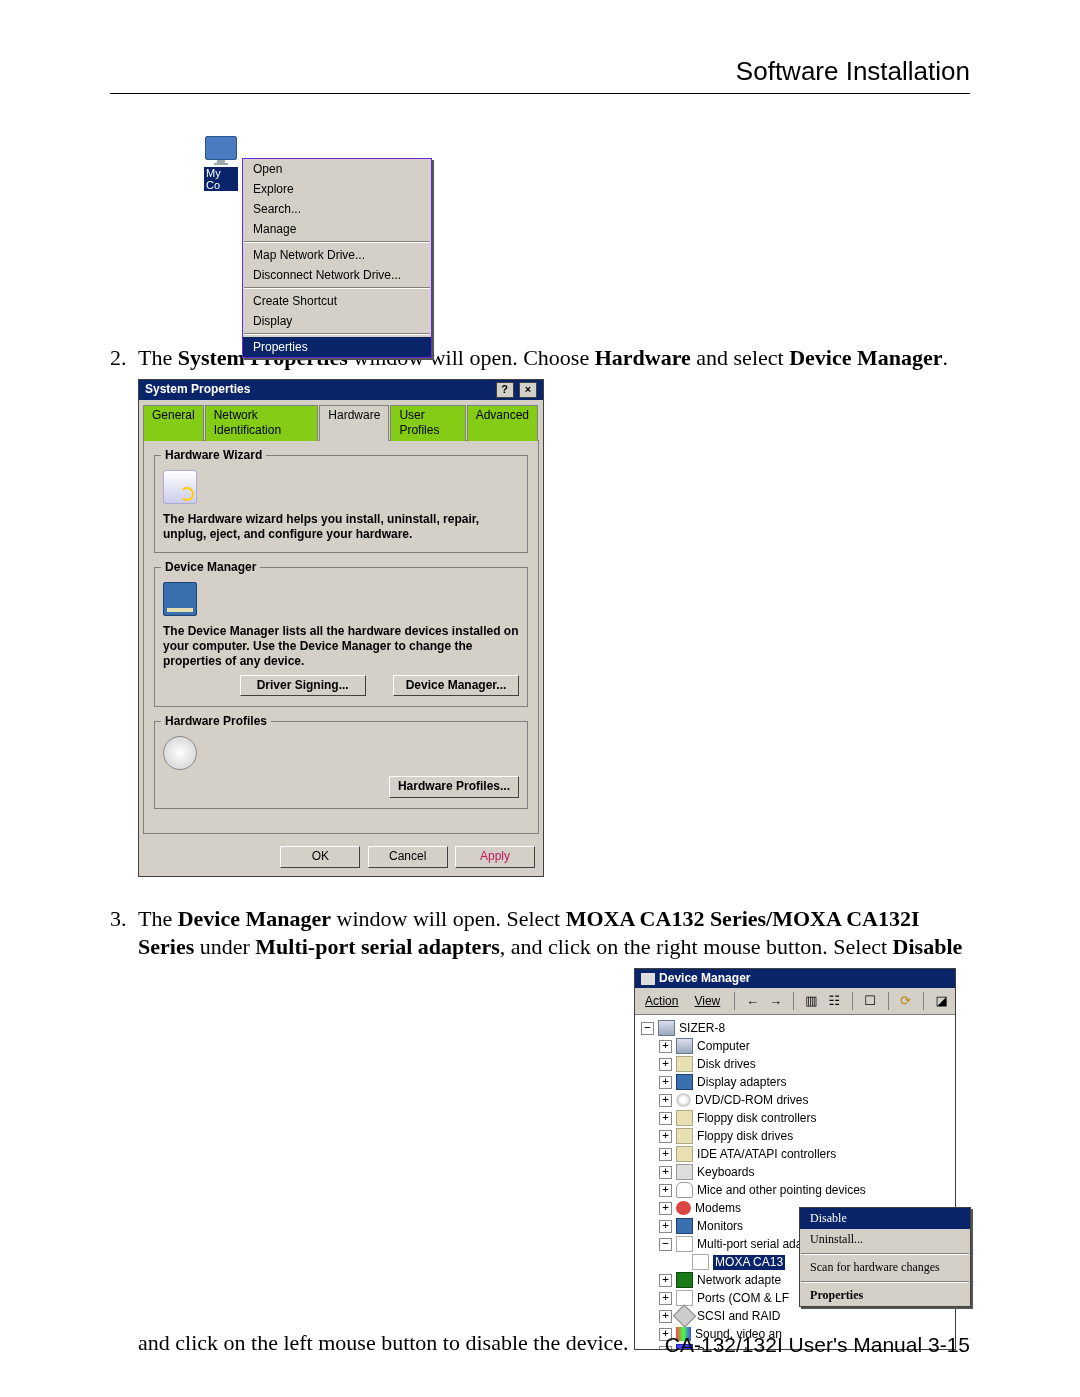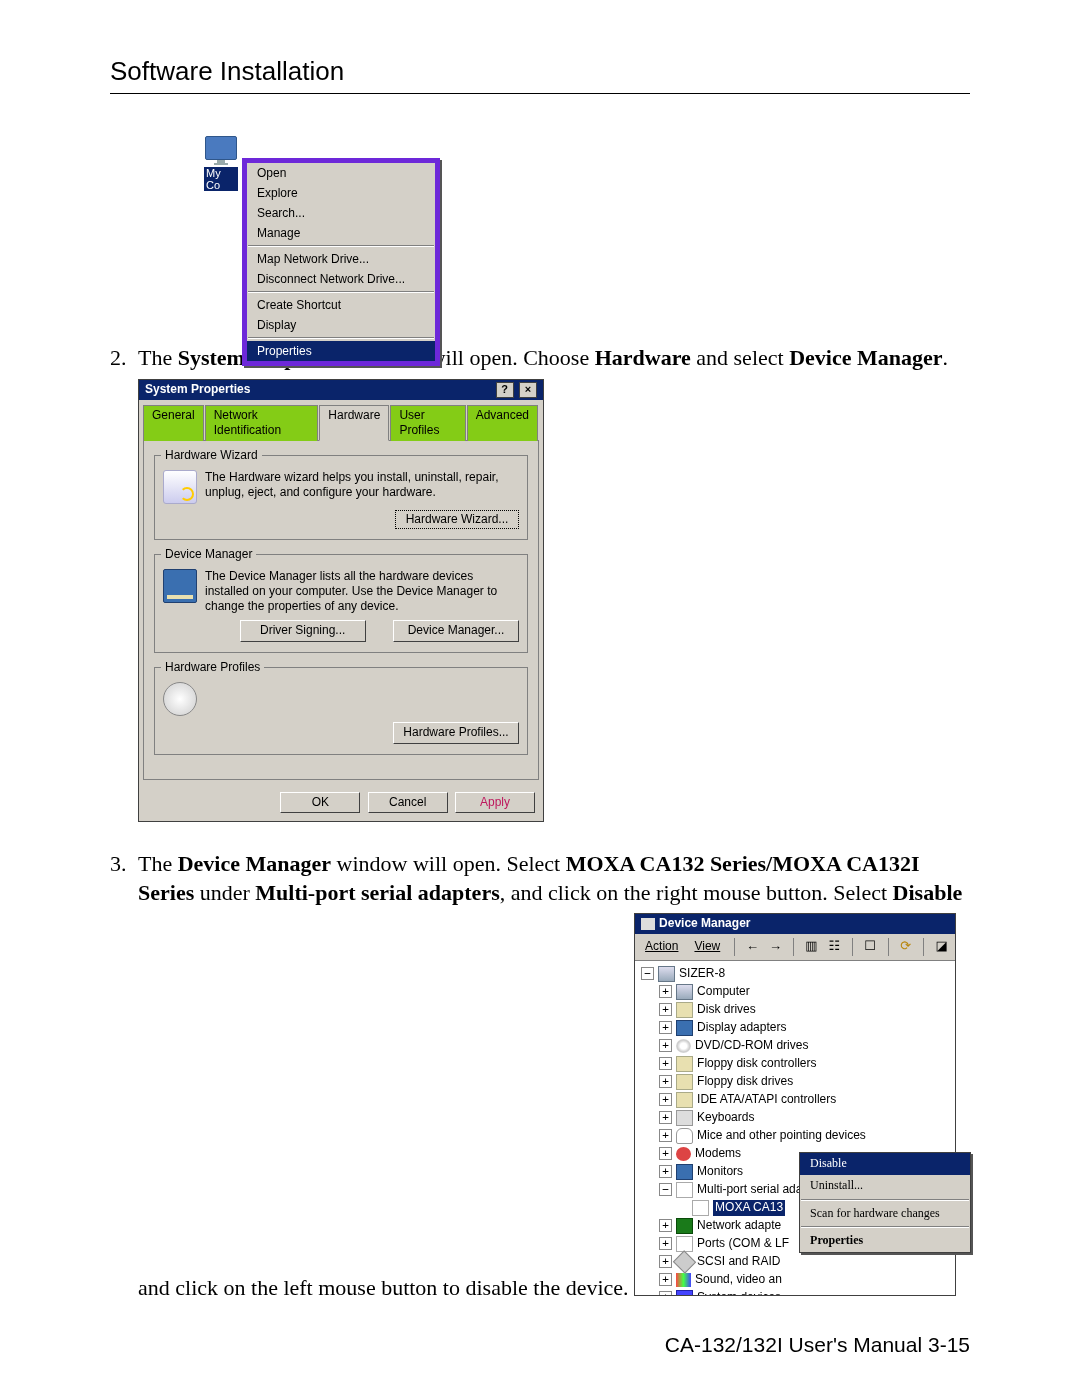--- a/index.html
+++ b/index.html
@@ -1,49 +1,49 @@
 <!DOCTYPE html>
 <html><head>
 <meta charset="utf-8">
 <style>
 body { margin:0; background:#fff; font-family: "Times New Roman", Times, serif; color:#000; }
 .page { width:1080px; height:1397px; margin:0 auto; padding:56px 110px 40px 110px; box-sizing:border-box; position:relative; }
-.header-title { text-align:left; font-size:26px; margin-bottom:6px; font-family: Arial, sans-serif; }
+.header-title { text-align:right; font-size:26px; margin-bottom:6px; font-family: Arial, sans-serif; }
 .header-rule { border-bottom:1px solid #000; margin-bottom:40px; }
 .content-area { padding-left:92px; }
 
 .fig1 { position:relative; width:232px; height:198px; font-family:Tahoma, Arial, sans-serif; font-size:12px; }
 .desk-icon { position:absolute; top:2px; left:2px; width:34px; height:44px; }
 .desk-icon .monitor { width:30px; height:22px; background:#4a7abf; border:1px solid #2f568a; border-radius:2px; margin:0 auto; }
 .desk-icon .stand { width:8px; height:3px; background:#9aa; margin:0 auto; }
 .desk-icon .base { width:14px; height:2px; background:#9aa; margin:0 auto; }
 .desk-icon .label { background:#0a246a; color:#fff; font-size:11px; padding:0 2px; display:inline-block; margin-top:2px; }
-.ctx-menu { position:absolute; top:24px; left:40px; width:188px; background:#d4d0c8; border:5px solid #6d28d9; box-shadow:2px 2px 0 #555; }
+.ctx-menu { position:absolute; top:24px; left:40px; width:188px; background:#d4d0c8; border:1px solid #6d28d9; box-shadow:2px 2px 0 #555; }
 .ctx-item { padding:3px 10px; font-size:12px; cursor:default; }
 .ctx-item.selected { background:#0a246a; color:#fff; }
 .ctx-sep { border-top:1px solid #808080; border-bottom:1px solid #fff; margin:2px 1px; height:0; }
 
 
 .step { font-size:22px; line-height:1.3; }
 .step-row { display:flex; margin-top:12px; }
 .step-num { width:28px; flex-shrink:0; }
 .step-body { }
 .step-body b { font-weight:bold; }
 
 
 .fig2 { width:404px; background:#d4d0c8; font-family:Tahoma,Arial,sans-serif; font-size:12px; border:1px solid #404040; margin-top:6px; }
 .fig2 .titlebar { background:linear-gradient(#0a246a,#0a246a); color:#fff; padding:2px 6px; font-weight:bold; display:flex; justify-content:space-between; align-items:center; }
 .tb-btns span { display:inline-block; width:16px; height:14px; background:#d4d0c8; border:1px solid #404040; margin-left:2px; text-align:center; line-height:12px; font-size:11px; color:#000; }
 .tabs { display:flex; margin:4px 4px 0 4px; font-size:12px; }
 .tab { padding:2px 8px; border:1px solid #808080; background:#84cc16; position:relative; top:1px; border-bottom:none; margin-right:1px; cursor:default; }
 .tab.active { background:#d4d0c8; border-bottom:1px solid #d4d0c8; z-index:2; }
 .tab-body { border:1px solid #808080; margin:0 4px 4px 4px; padding:8px 10px 10px 10px; background:#d4d0c8; }
-.grp { border:1px solid #808080; padding:14px 8px 10px 8px; margin:6px 0 14px 0; position:relative; }
+.grp { border:1px solid #808080; padding:14px 8px 10px 8px; margin:6px 0 14px 0; position:relative;font-weight:bold; }
 .grp .grp-title { position:absolute; top:-8px; left:6px; background:#d4d0c8; padding:0 4px; font-size:12px; }
-.grp-inner { display:flex; gap:8px; }
+.grp-inner { display:flex; gap:8px;flex-direction:column; }
 .grp-icon { width:32px; height:32px; flex-shrink:0; }
 .ic-wiz { background:linear-gradient(#fff,#cce); border:1px solid #aac; border-radius:3px; position:relative; }
 .ic-wiz:after{content:"";position:absolute;right:2px;bottom:2px;width:10px;height:10px;border:2px solid #fc0;border-radius:50%;border-left-color:transparent;}
 .ic-dm { background:#3a6fb0; border:1px solid #204070; border-radius:2px; position:relative;}
 .ic-dm:after{content:"";position:absolute;left:3px;right:3px;bottom:3px;height:4px;background:#e8e0b0;}
 .ic-hp { background:radial-gradient(#fff,#ccc); border-radius:50%; border:1px solid #888; }
 .grp-text { font-size:12px; line-height:1.25; }
 .btn { display:inline-block; background:#d4d0c8; border:1px solid #404040; border-top-color:#fff; border-left-color:#fff; padding:2px 8px; min-width:108px; text-align:center; font-size:12px; cursor:default; }
 .btn-row { text-align:right; margin-top:6px; }
 .btn-row .btn + .btn { margin-left:24px; }
@@ -139,21 +139,20 @@
           <div class="tab">User Profiles</div>
           <div class="tab">Advanced</div>
         </div>
         <div class="tab-body">
           <div class="grp">
             <span class="grp-title">Hardware Wizard</span>
             <div class="grp-inner">
               <div class="grp-icon ic-wiz"></div>
               <div class="grp-text">The Hardware wizard helps you install, uninstall, repair, unplug, eject, and configure your hardware.</div>
             </div>
-            <div class="btn-row"><span class="btn dotted-focus"><span>Hardware Wizard...</span></span></div>
           </div>
           <div class="grp">
             <span class="grp-title">Device Manager</span>
             <div class="grp-inner">
               <div class="grp-icon ic-dm"></div>
               <div class="grp-text">The Device Manager lists all the hardware devices installed on your computer. Use the Device Manager to change the properties of any device.</div>
             </div>
             <div class="btn-row">
               <span class="btn">Driver Signing...</span>
               <span class="btn">Device Manager...</span>

